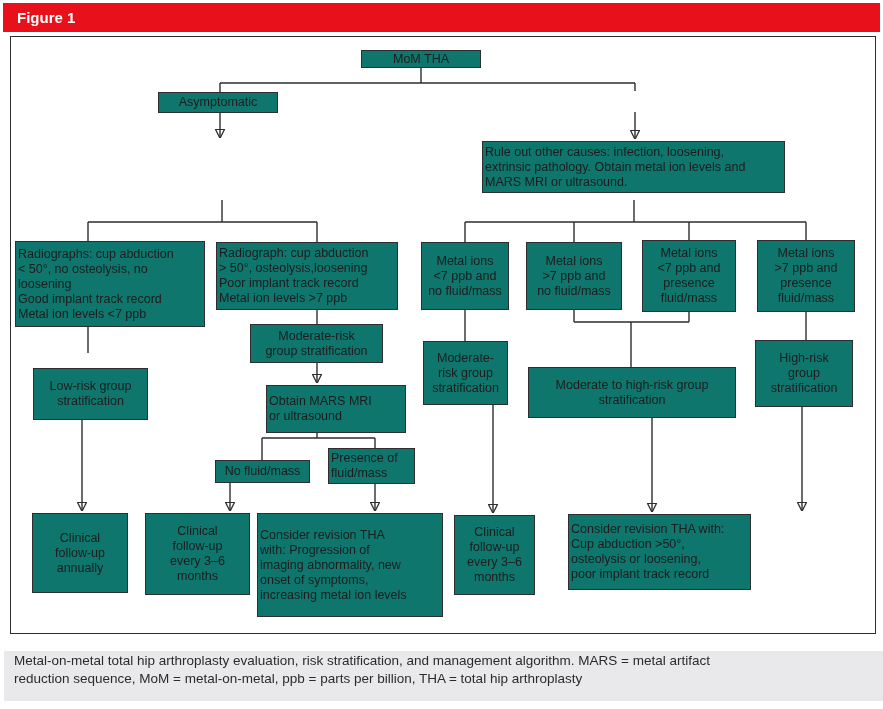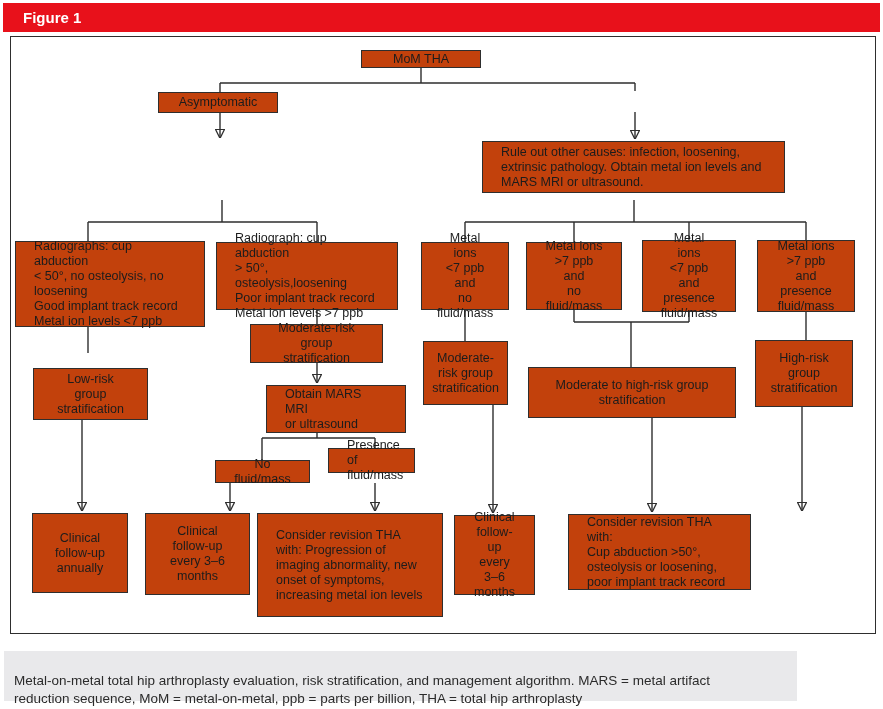--- a/index.html
+++ b/index.html
@@ -1,26 +1,26 @@
 <!DOCTYPE html>
 <html style="--header-bg: #e8111b; --header-text: #ffffff; --caption-bg: #e9e9eb; --box-border: #2e2e2e; --line: #2e2e2e;"><head>
 <meta charset="utf-8">
 <style>
   html,body{margin:0;padding:0;background:#fff;}
   #page{position:relative;width:883px;height:709px;background:#fff;font-family:"Liberation Sans",sans-serif;overflow:hidden;}
   #figure-header{position:absolute;left:3px;top:3px;width:877px;height:29px;background:var(--header-bg,#e8111b);color:var(--header-text,#fff);
-    display:flex;align-items:center;box-sizing:border-box;padding-left:20px;font-size:15px;font-weight:bold;}
+    display:flex;align-items:center;box-sizing:border-box;padding-left:14px;font-size:15px;font-weight:bold;}
   #chart-area{position:absolute;left:10px;top:36px;width:866px;height:598px;background:#fff;border:1.5px solid var(--box-border,#2e2e2e);box-sizing:border-box;}
   #connectors{position:absolute;left:0;top:0;width:883px;height:709px;pointer-events:none;}
-  .node{position:absolute;box-sizing:border-box;background:#c2410c;border:1.5px solid var(--box-border,#2e2e2e);
+  .node{position:absolute;box-sizing:border-box;background:#0f766e;border:1.5px solid var(--box-border,#2e2e2e);
     display:flex;align-items:center;justify-content:center;text-align:center;white-space:pre-line;
-    font-size:12.5px;line-height:1.2;color:#1c1c1c;padding:2px 18px;}
+    font-size:12.5px;line-height:1.2;color:#1c1c1c;padding:2px 2px;}
   .node.l{justify-content:flex-start;text-align:left;}
-  #figure-caption{position:absolute;left:4px;top:651px;width:793px;height:50px;background:var(--caption-bg,#e9e9eb);
-    box-sizing:border-box;padding:21px 10px;font-size:13.5px;line-height:1.35;color:#2b2b2b;white-space:pre-line;}
+  #figure-caption{position:absolute;left:4px;top:651px;width:880px;height:50px;background:var(--caption-bg,#e9e9eb);
+    box-sizing:border-box;padding:1px 10px;font-size:13.5px;line-height:1.35;color:#2b2b2b;white-space:pre-line;}
   path,line{stroke:var(--line,#2e2e2e);stroke-width:1.4;fill:none;}
 </style>
 </head>
 <body>
 
 <div id="page">
 
   <div id="figure-header">
     <span>Figure 1</span>
   </div>
@@ -88,21 +88,21 @@
 &gt;7 ppb and
 presence
 fluid/mass</div>
   <div class="node" style="left:33px;top:368px;width:115px;height:52px">Low-risk group
 stratification</div>
   <div class="node" style="left:250px;top:324px;width:133px;height:39px">Moderate-risk
 group stratification</div>
   <div class="node l" style="left:266px;top:385px;width:140px;height:48px">Obtain MARS MRI
 or ultrasound</div>
   <div class="node" style="left:215px;top:460px;width:95px;height:23px">No fluid/mass</div>
-  <div class="node l" style="left:328px;top:448px;width:87px;height:25px">Presence of
+  <div class="node l" style="left:328px;top:448px;width:87px;height:36px">Presence of
 fluid/mass</div>
   <div class="node" style="left:423px;top:341px;width:85px;height:64px">Moderate-
 risk group
 stratification</div>
   <div class="node" style="left:528px;top:367px;width:208px;height:51px">Moderate to high-risk group
 stratification</div>
   <div class="node" style="left:755px;top:340px;width:98px;height:67px">High-risk
 group
 stratification</div>
   <div class="node" style="left:32px;top:513px;width:96px;height:80px">Clinical

